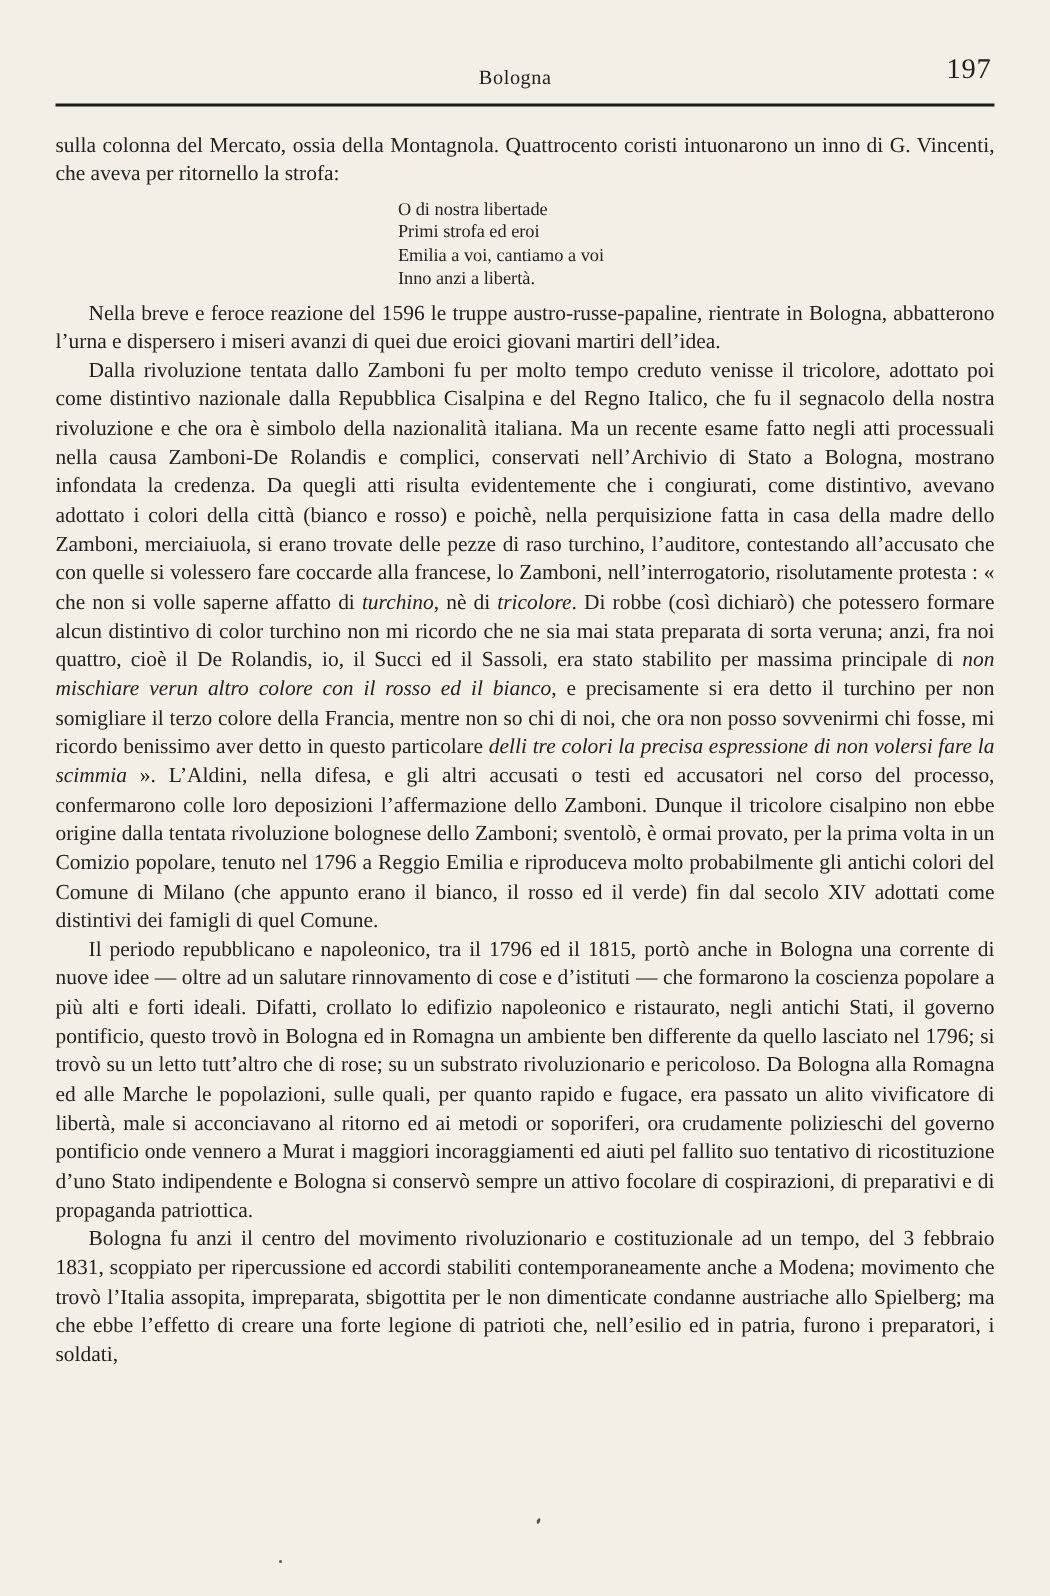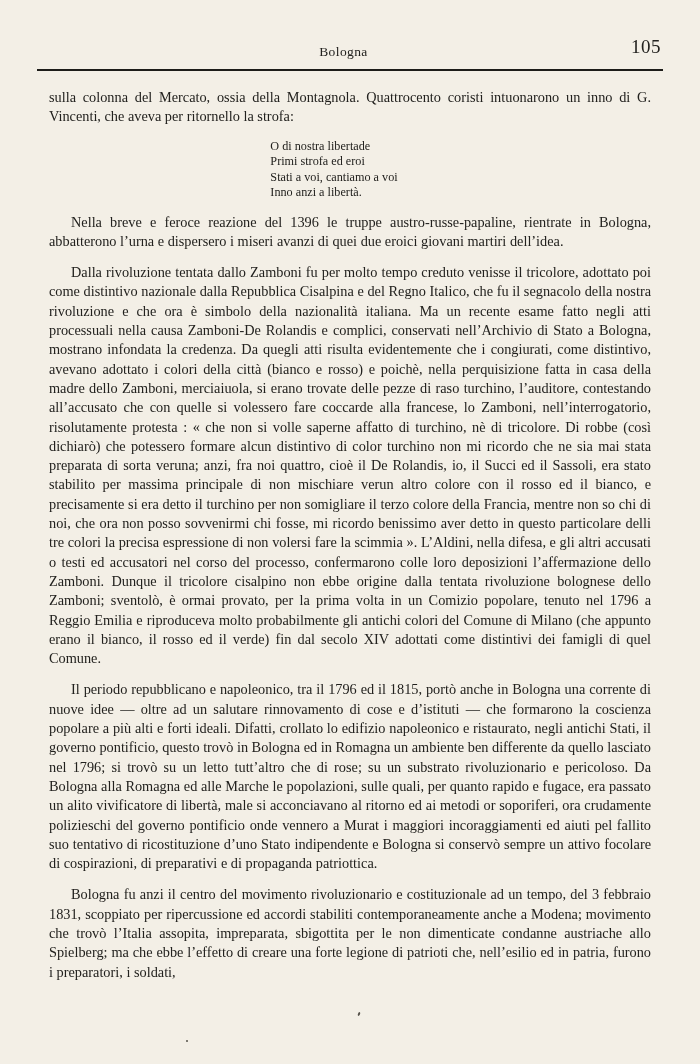--- a/index.html
+++ b/index.html
@@ -23,23 +23,23 @@
     position:absolute; right:2px; top:0;
     font-size:19px; letter-spacing:0.5px;
   }
   .head-rule {
     height:2px; background:#1d1c19; margin:3px 0 17px 0;
   }
   .page-body {
     font-size:14.3px; line-height:19.3px;
     text-align:justify;
   }
-  .para { margin:12px; }
+  .para { margin:0; }
   .para.indent { text-indent:22px; }
-  .it { }
+  .it { font-style:italic; }
   .verse {
     width:max-content;
     margin:5px auto 6px auto;
     transform:translateX(-38px);
     font-size:12.2px; line-height:15.5px;
     text-align:left; text-indent:0;
   }
   .verse-line { white-space:nowrap;margin-left:44px; }
   .speck {
     position:absolute; background:#55524a; border-radius:50%;
@@ -48,34 +48,34 @@
   .speck.s1 { left:358px; top:1012px; width:2px; height:4px; transform:rotate(25deg); }
   .speck.s2 { left:186px; top:1040px; width:2px; height:2px; }
 </style>
 </head>
 <body>
 
 <div class="page">
 
   <div class="running-head">
     <div class="running-title">Bologna</div>
-    <div class="page-number">105</div>
+    <div class="page-number">197</div>
   </div>
 
   <div class="head-rule"></div>
 
   <div class="page-body">
       <p class="para"><span>sulla colonna del Mercato, ossia della Montagnola. Quattrocento coristi intuonarono un inno di G. Vincenti, che aveva per ritornello la strofa:</span></p>
       <div class="verse">
         <div class="verse-line">O di nostra libertade</div>
         <div class="verse-line">Primi strofa ed eroi</div>
-        <div class="verse-line">Stati a voi, cantiamo a voi</div>
+        <div class="verse-line">Emilia a voi, cantiamo a voi</div>
         <div class="verse-line">Inno anzi a libertà.</div>
       </div>
-      <p class="para indent"><span>Nella breve e feroce reazione del 1396 le truppe austro-russe-papaline, rientrate in Bologna, abbatterono l’urna e dispersero i miseri avanzi di quei due eroici giovani martiri dell’idea.</span></p>
+      <p class="para indent"><span>Nella breve e feroce reazione del 1596 le truppe austro-russe-papaline, rientrate in Bologna, abbatterono l’urna e dispersero i miseri avanzi di quei due eroici giovani martiri dell’idea.</span></p>
       <p class="para indent"><span>Dalla rivoluzione tentata dallo Zamboni fu per molto tempo creduto venisse il tricolore, adottato poi come distintivo nazionale dalla Repubblica Cisalpina e del Regno Italico, che fu il segnacolo della nostra rivoluzione e che ora è simbolo della nazionalità italiana. Ma un recente esame fatto negli atti processuali nella causa Zamboni-De Rolandis e complici, conservati nell’Archivio di Stato a Bologna, mostrano infondata la credenza. Da quegli atti risulta evidentemente che i congiurati, come distintivo, avevano adottato i colori della città (bianco e rosso) e poichè, nella perquisizione fatta in casa della madre dello Zamboni, merciaiuola, si erano trovate delle pezze di raso turchino, l’auditore, contestando all’accusato che con quelle si volessero fare coccarde alla francese, lo Zamboni, nell’interrogatorio, risolutamente protesta : « che non si volle saperne affatto di </span><span class="it">turchino</span><span>, nè di </span><span class="it">tricolore</span><span>. Di robbe (così dichiarò) che potessero formare alcun distintivo di color turchino non mi ricordo che ne sia mai stata preparata di sorta veruna; anzi, fra noi quattro, cioè il De Rolandis, io, il Succi ed il Sassoli, era stato stabilito per massima principale di </span><span class="it">non mischiare verun altro colore con il rosso ed il bianco</span><span>, e precisamente si era detto il turchino per non somigliare il terzo colore della Francia, mentre non so chi di noi, che ora non posso sovvenirmi chi fosse, mi ricordo benissimo aver detto in questo particolare </span><span class="it">delli tre colori la precisa espressione di non volersi fare la scimmia</span><span> ». L’Aldini, nella difesa, e gli altri accusati o testi ed accusatori nel corso del processo, confermarono colle loro deposizioni l’affermazione dello Zamboni. Dunque il tricolore cisalpino non ebbe origine dalla tentata rivoluzione bolognese dello Zamboni; sventolò, è ormai provato, per la prima volta in un Comizio popolare, tenuto nel 1796 a Reggio Emilia e riproduceva molto probabilmente gli antichi colori del Comune di Milano (che appunto erano il bianco, il rosso ed il verde) fin dal secolo XIV adottati come distintivi dei famigli di quel Comune.</span></p>
       <p class="para indent"><span>Il periodo repubblicano e napoleonico, tra il 1796 ed il 1815, portò anche in Bologna una corrente di nuove idee — oltre ad un salutare rinnovamento di cose e d’istituti — che formarono la coscienza popolare a più alti e forti ideali. Difatti, crollato lo edifizio napoleonico e ristaurato, negli antichi Stati, il governo pontificio, questo trovò in Bologna ed in Romagna un ambiente ben differente da quello lasciato nel 1796; si trovò su un letto tutt’altro che di rose; su un substrato rivoluzionario e pericoloso. Da Bologna alla Romagna ed alle Marche le popolazioni, sulle quali, per quanto rapido e fugace, era passato un alito vivificatore di libertà, male si acconciavano al ritorno ed ai metodi or soporiferi, ora crudamente polizieschi del governo pontificio onde vennero a Murat i maggiori incoraggiamenti ed aiuti pel fallito suo tentativo di ricostituzione d’uno Stato indipendente e Bologna si conservò sempre un attivo focolare di cospirazioni, di preparativi e di propaganda patriottica.</span></p>
       <p class="para indent"><span>Bologna fu anzi il centro del movimento rivoluzionario e costituzionale ad un tempo, del 3 febbraio 1831, scoppiato per ripercussione ed accordi stabiliti contemporaneamente anche a Modena; movimento che trovò l’Italia assopita, impreparata, sbigottita per le non dimenticate condanne austriache allo Spielberg; ma che ebbe l’effetto di creare una forte legione di patrioti che, nell’esilio ed in patria, furono i preparatori, i soldati,</span></p>
     </div>
 
   <div class="speck s1"></div>
   <div class="speck s2"></div>
 
 </div>
 

